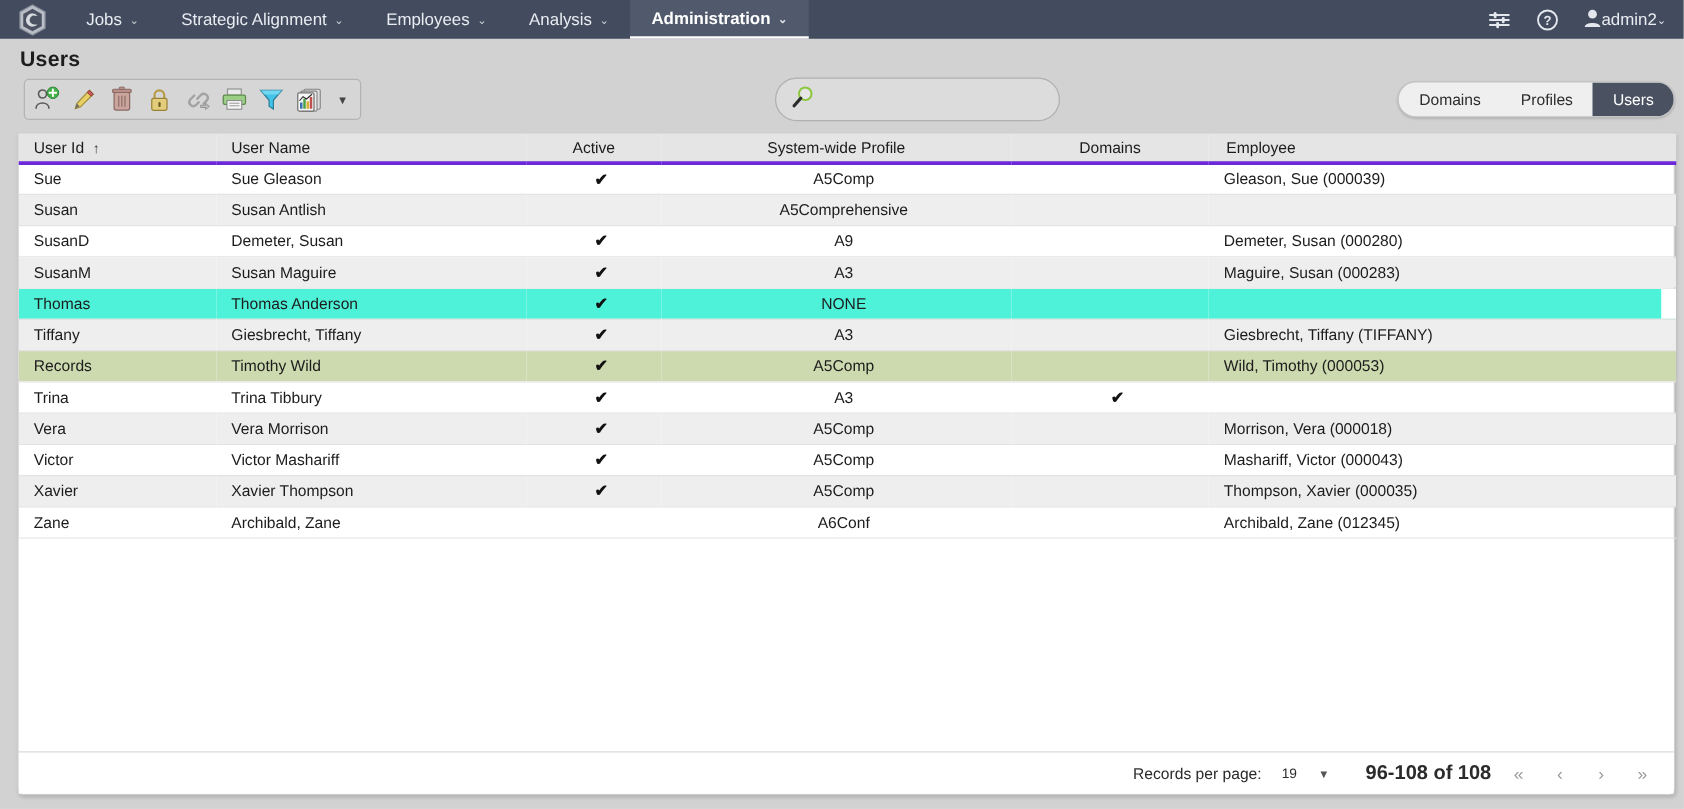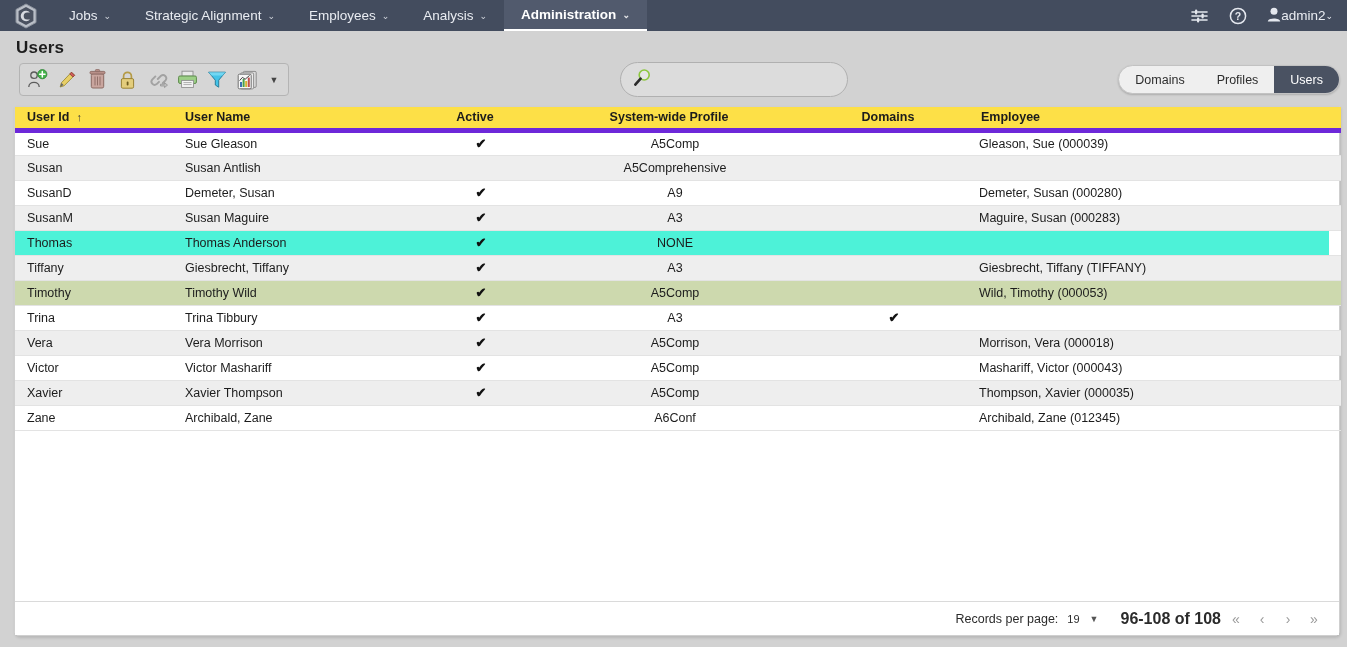--- a/index.html
+++ b/index.html
@@ -134,26 +134,26 @@
     width: 1326px; height: 530px;
     background: #ffffff;
     border: 1px solid #cfcfcf;
     border-radius: 0 0 5px 5px;
     box-shadow: 1px 2px 3px rgba(0,0,0,.13);
     display: flex; flex-direction: column;
   }
 
   table#grid { width: 100%; border-collapse: collapse; table-layout: fixed; }
   table#grid th {
-    background: #fde047;
-    font-size: 12.5px; font-weight: bold; color: #1c1c1c;
+    background: #e5e5e5;
+    font-size: 12.5px; font-weight: normal; color: #1c1c1c;
     text-align: left;
     height: 23px;
     padding: 0 0 0 12px;
-    border-bottom: 5px solid #6d28d9;
+    border-bottom: 3px solid #6d28d9;
     white-space: nowrap;
   }
   table#grid th.c-active   { text-align: center; padding: 0; }
   table#grid th.c-profile  { text-align: center; padding: 0; }
   table#grid th.c-domains  { text-align: center; padding: 0; }
   table#grid th.c-employee { padding-left: 14px; }
   .sort-arrow { margin-left: 7px; font-size: 11px; color: #3a3a3a; }
 
   table#grid td {
     font-size: 12.5px; color: #1c1c1c;
@@ -176,21 +176,21 @@
   .check { font-size: 13px; color: #111; font-weight: bold; }
 
   #grid-fill { flex: 1 1 auto; background: #ffffff; }
 
   
   #footer {
     height: 34px;
     border-top: 1px solid #dadada;
     display: flex; align-items: center; justify-content: flex-end;
     padding-right: 14px;
-    gap: 0;
+    gap: 7px;
     background: #ffffff;
   }
   #rpp-label { font-size: 12.5px; color: #2b2b2b; }
   #rpp-value { font-size: 11px; color: #2b2b2b; margin-left: 9px; }
   #rpp-caret { font-size: 9px; color: #555; margin-left: 10px; cursor: pointer; }
   #range-label { font-size: 16px; color: #2b2b2b; margin-left: 22px; font-weight: bold; }
   .pager-btn {
     width: 22px; height: 22px;
     display: flex; align-items: center; justify-content: center;
     font-size: 14px; color: #9a9a9a; cursor: pointer;
@@ -437,21 +437,21 @@
         </tr>
         <tr class="alt">
           <td>Tiffany</td>
           <td>Giesbrecht, Tiffany</td>
           <td class="c-active"><span class="check">✔</span></td>
           <td class="c-profile">A3</td>
           <td class="c-domains"></td>
           <td class="c-employee">Giesbrecht, Tiffany (TIFFANY)</td>
         </tr>
         <tr class="sel-green">
-          <td>Timothy</td>
+          <td>Records</td>
           <td>Timothy Wild</td>
           <td class="c-active"><span class="check">✔</span></td>
           <td class="c-profile">A5Comp</td>
           <td class="c-domains"></td>
           <td class="c-employee">Wild, Timothy (000053)</td>
         </tr>
         <tr>
           <td>Trina</td>
           <td>Trina Tibbury</td>
           <td class="c-active"><span class="check">✔</span></td>

